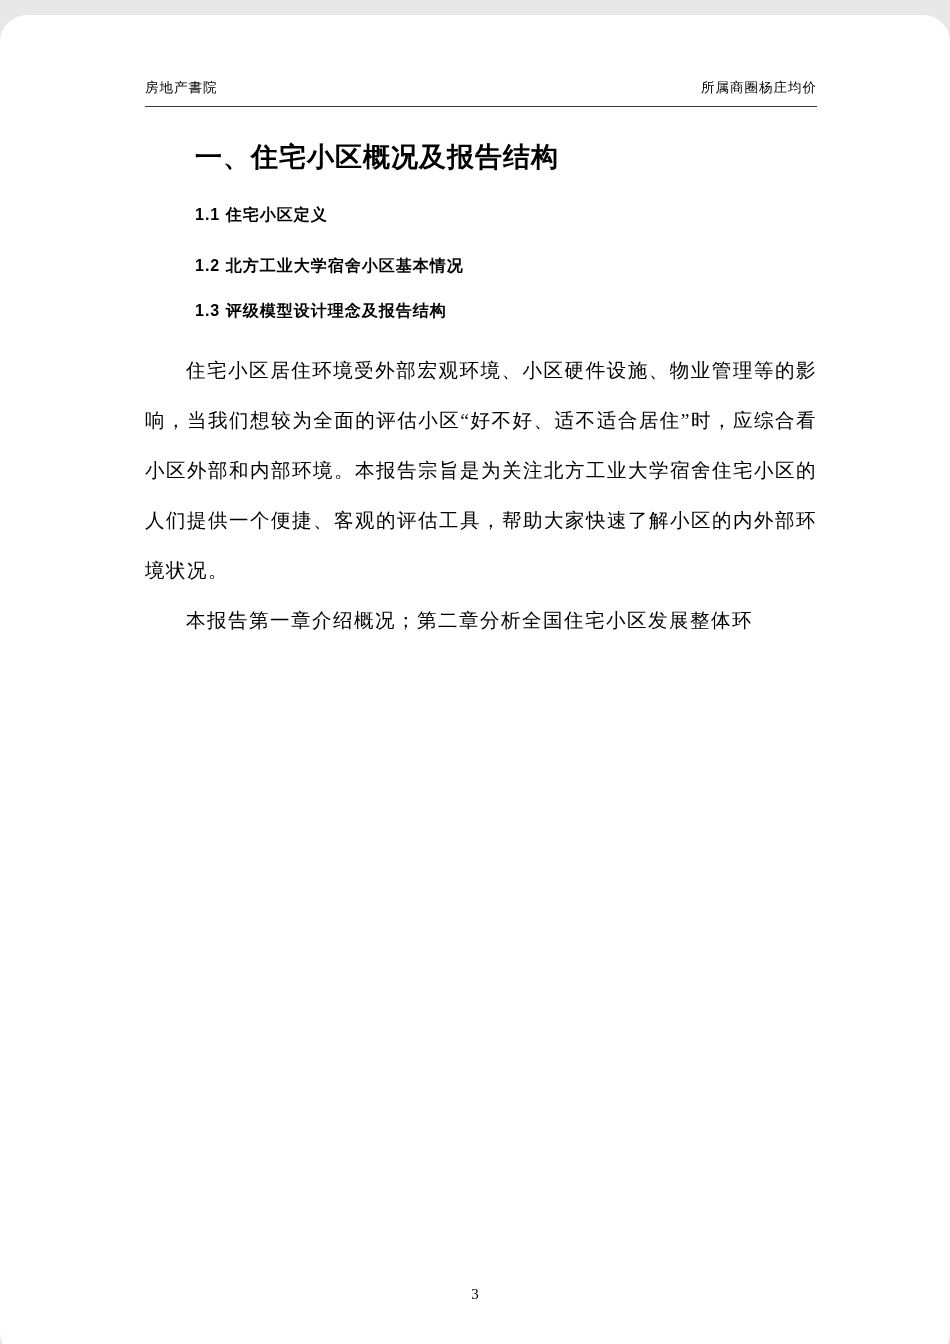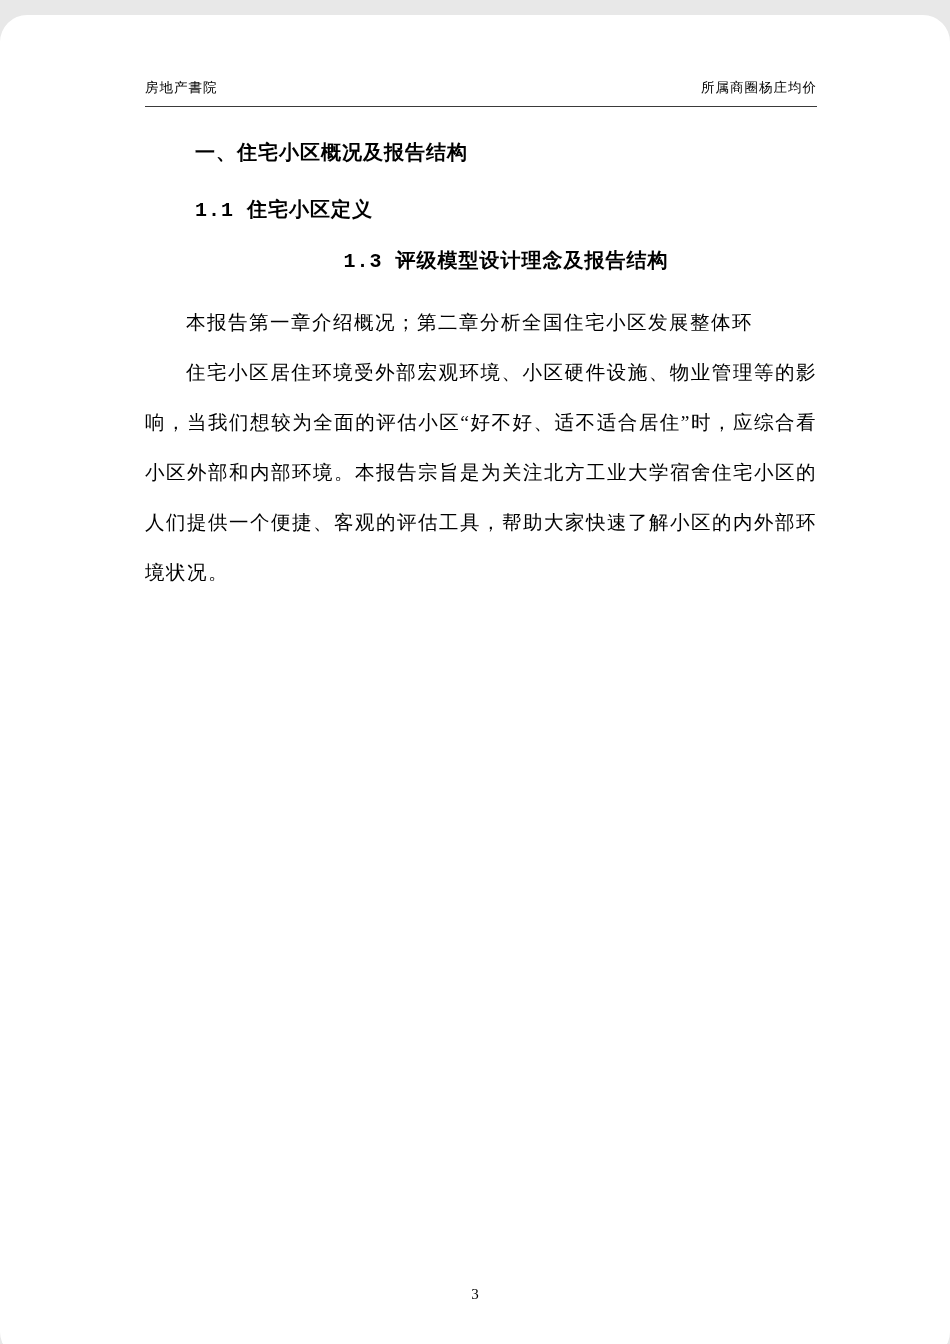--- a/index.html
+++ b/index.html
@@ -35,35 +35,34 @@
   }
   
   .content {
     position: absolute;
     top: 112px;
     left: 145px;
     width: 672px;
   }
   .doc-h1 {
     font-family: "Liberation Sans", sans-serif;
-    font-size: 20px;
+    font-size: 27px;
     font-weight: bold;
     letter-spacing: 1px;
     margin: 12px 0 30px 50px;
   }
   .doc-h2 {
-    font-family: Liberation Mono, monospace;
-    font-size: 20px;
+    font-family: Liberation Sans, sans-serif;
+    font-size: 16px;
     font-weight: bold;
     letter-spacing: 1px;
     margin: 30px 0 24px 50px;
   }
   .doc-h2.tight {
     margin-top: 24px;
-    text-align: center;
   }
   .doc-p {
     font-size: 19.5px;
     line-height: 50px;
     text-align: justify;
     text-justify: inter-character;
     text-indent: 41px;
     letter-spacing: 1.5px;
     margin: 0;
   }
@@ -88,27 +87,28 @@
     <span>所属商圈杨庄均价</span>
   </div>
 
   <div class="content">
 
     <h1 class="doc-h1">一、住宅小区概况及报告结构</h1>
 
     <h2 class="doc-h2">1.1 住宅小区定义</h2>
 
 
+    <h2 class="doc-h2">1.2 北方工业大学宿舍小区基本情况</h2>
 
 
     <h2 class="doc-h2 tight">1.3 评级模型设计理念及报告结构</h2>
 
+    <p class="doc-p">住宅小区居住环境受外部宏观环境、小区硬件设施、物业管理等的影响，当我们想较为全面的评估小区“好不好、适不适合居住”时，应综合看小区外部和内部环境。本报告宗旨是为关注北方工业大学宿舍住宅小区的人们提供一个便捷、客观的评估工具，帮助大家快速了解小区的内外部环境状况。</p>
+
     <p class="doc-p">本报告第一章介绍概况；第二章分析全国住宅小区发展整体环</p>
-
-    <p class="doc-p">住宅小区居住环境受外部宏观环境、小区硬件设施、物业管理等的影响，当我们想较为全面的评估小区“好不好、适不适合居住”时，应综合看小区外部和内部环境。本报告宗旨是为关注北方工业大学宿舍住宅小区的人们提供一个便捷、客观的评估工具，帮助大家快速了解小区的内外部环境状况。</p>
 
   </div>
 
   <div class="footer">
     <span>3</span>
   </div>
 
 </div>
 
 </body></html>

